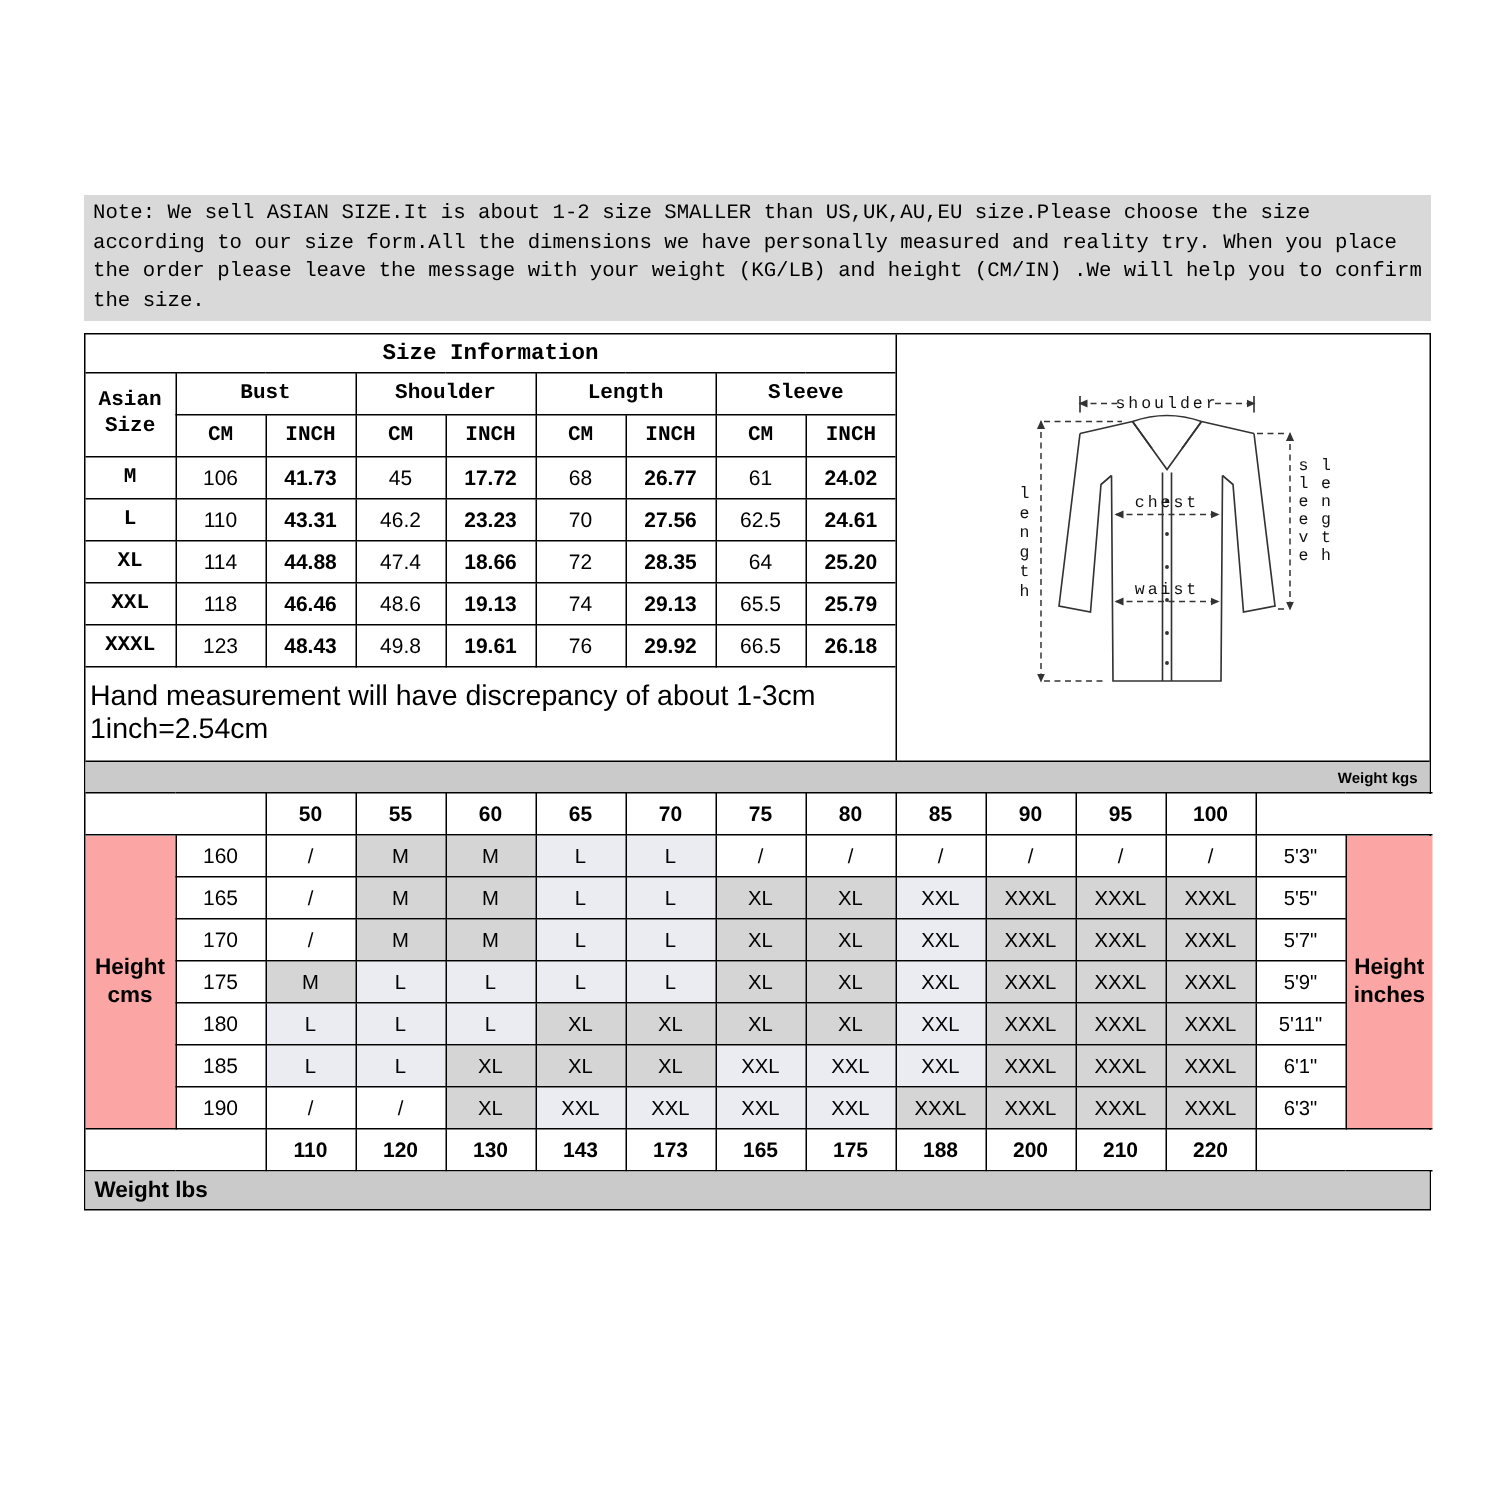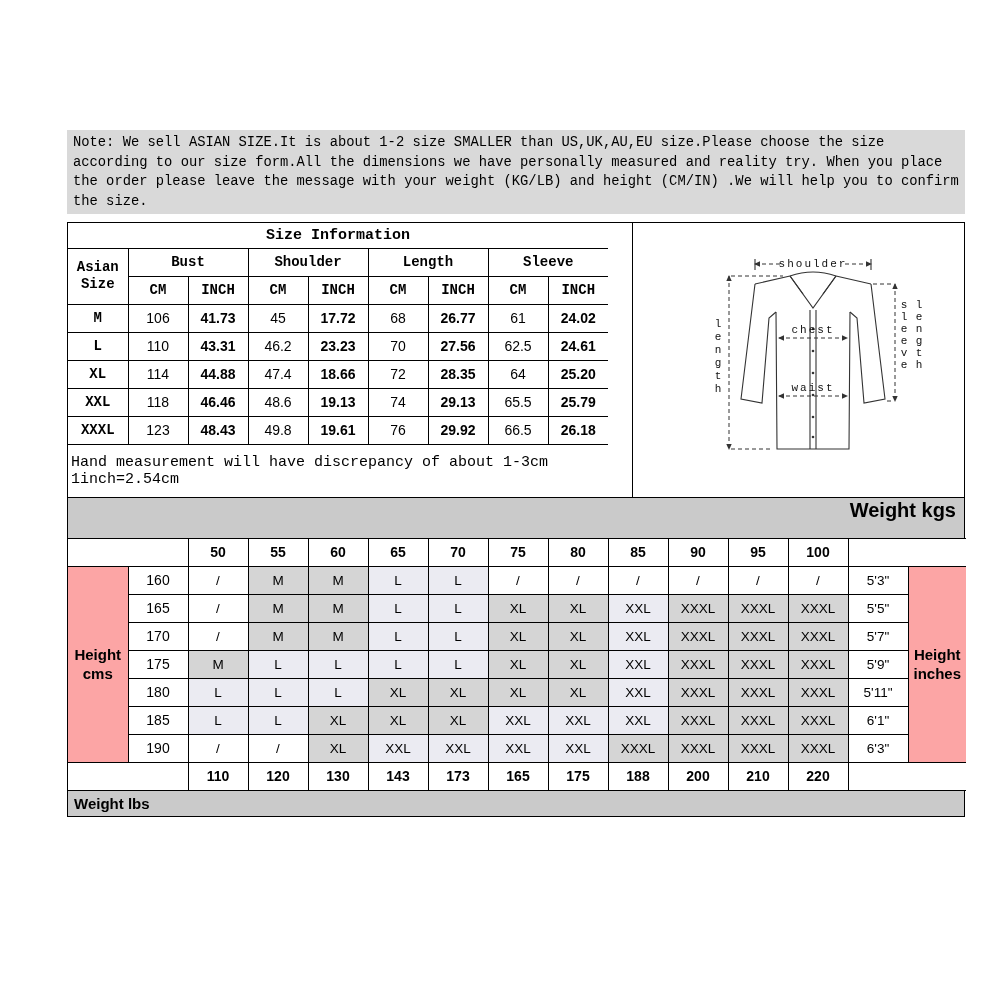--- a/index.html
+++ b/index.html
@@ -1,45 +1,45 @@
 <!DOCTYPE html>
 <html><head>
 <meta charset="utf-8">
 <style>
   * { box-sizing: border-box; margin: 0; padding: 0; }
   html, body { width: 1001px; height: 1001px; background: #fff; overflow: hidden; }
   body { font-family: "Liberation Sans", "DejaVu Sans", sans-serif; color: #000; position: relative; }
-  .page { position: absolute; left: 67px; top: 130px; width: 898px; }
+  .page { position: absolute; left: 56px; top: 130px; width: 898px; }
 
   .note-box {
     background: #d9d9d9; font-family: "Liberation Mono", "DejaVu Sans Mono", monospace;
     font-size: 13.8px; line-height: 19.5px; padding: 3px 6px; margin-bottom: 8px; min-height: 84px;
   }
 
   .main { border: 1px solid #000; }
-  .info-row { display: flex; align-items: stretch; border-bottom: 1px solid #000; gap: 24px; }
+  .info-row { display: flex; align-items: stretch; border-bottom: 1px solid #000; }
   .si-left { width: 540px; }
 
   table.size-info { border-collapse: collapse; width: 100%; table-layout: fixed; }
   .size-info th, .size-info td { border: 1px solid #000; text-align: center; vertical-align: middle; height: 28px; overflow: hidden; }
   .size-info tr > *:first-child { border-left: none; }
   .size-info tr > *:last-child { border-right: none; }
   .size-info thead tr:first-child > th { border-top: none; }
   .size-info .si-title { font-family: "Liberation Mono", monospace; font-size: 15px; font-weight: bold; height: 25px; }
   .size-info th { font-family: "Liberation Mono", monospace; font-size: 14px; font-weight: bold; line-height: 17px; }
   .size-info td { font-size: 14px; }
   .size-info td.inch-val { font-weight: bold; }
   .size-info td.size-label { font-family: "Liberation Mono", monospace; font-weight: bold; font-size: 14px; }
-  .footnote { font-family: Liberation Mono, monospace; font-size: 15px; padding: 9px 4px 9px 3px; }
+  .footnote { font-family: Liberation Sans, sans-serif; font-size: 19px; padding: 9px 4px 9px 3px; }
 
   .diagram { flex: 1; border-left: 1px solid #000; display: flex; align-items: center; justify-content: center; }
   .dlabel { font-family: "Liberation Mono", "DejaVu Sans Mono", monospace; font-size: 11px; letter-spacing: 2px; fill: #111; }
 
   .chart-title { height: 30px; line-height: 29px; text-align: center; font-weight: bold; font-size: 22px; border-bottom: 1px solid #000; letter-spacing: 0.5px; }
-  .kg-bar { height: 40px; line-height: 24px; background: #cacaca; font-weight: bold; font-size: 20px; text-align: right; padding-right: 8px; }
+  .kg-bar { height: 20px; line-height: 24px; background: #cacaca; font-weight: bold; font-size: 10px; text-align: right; padding-right: 8px; }
   .lb-bar { height: 25px; line-height: 25px; background: #cacaca; font-weight: bold; font-size: 15px; text-align: left; padding-left: 6px; }
 
   table.matrix { border-collapse: collapse; width: 100%; table-layout: fixed; }
   .matrix td { border: 1px solid #000; height: 28px; text-align: center; vertical-align: middle; font-size: 13.5px; overflow: hidden; }
   .matrix tr > *:first-child { border-left: none; }
   .matrix tr > *:last-child { border-right: none; }
   .matrix td.blank { background: #fff; }
   .matrix td.kg { font-weight: bold; font-size: 14px; }
   .matrix td.lb { font-weight: bold; font-size: 14px; }
   .matrix td.hval { font-size: 14px; }

